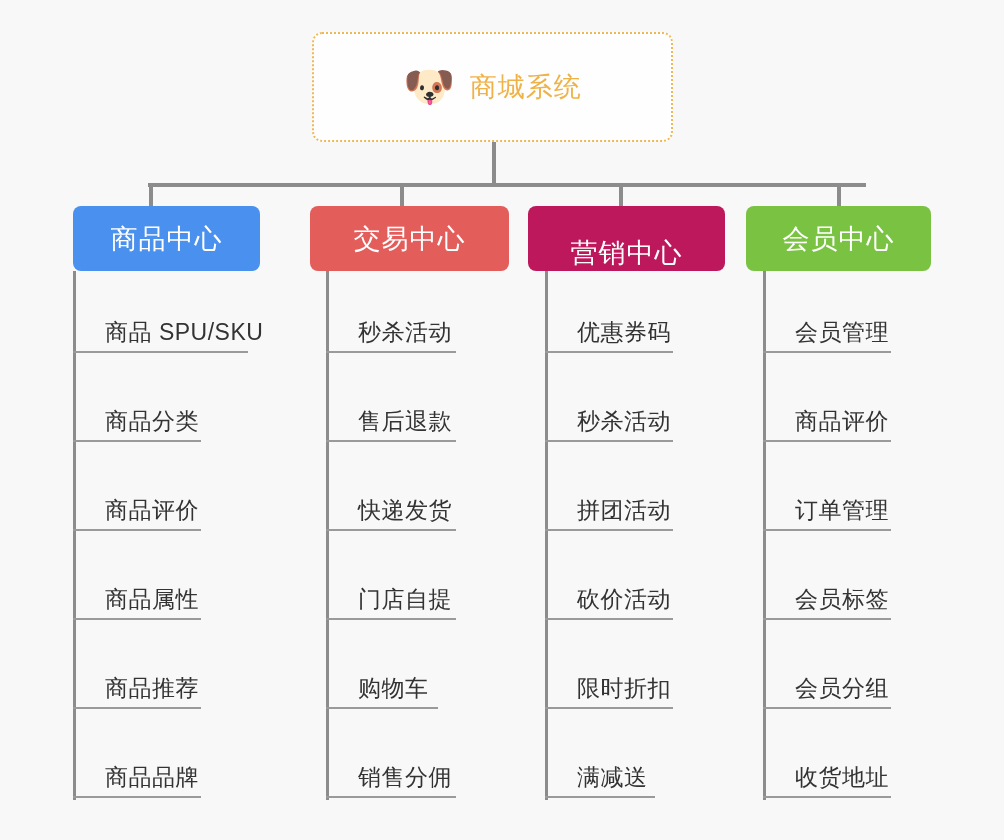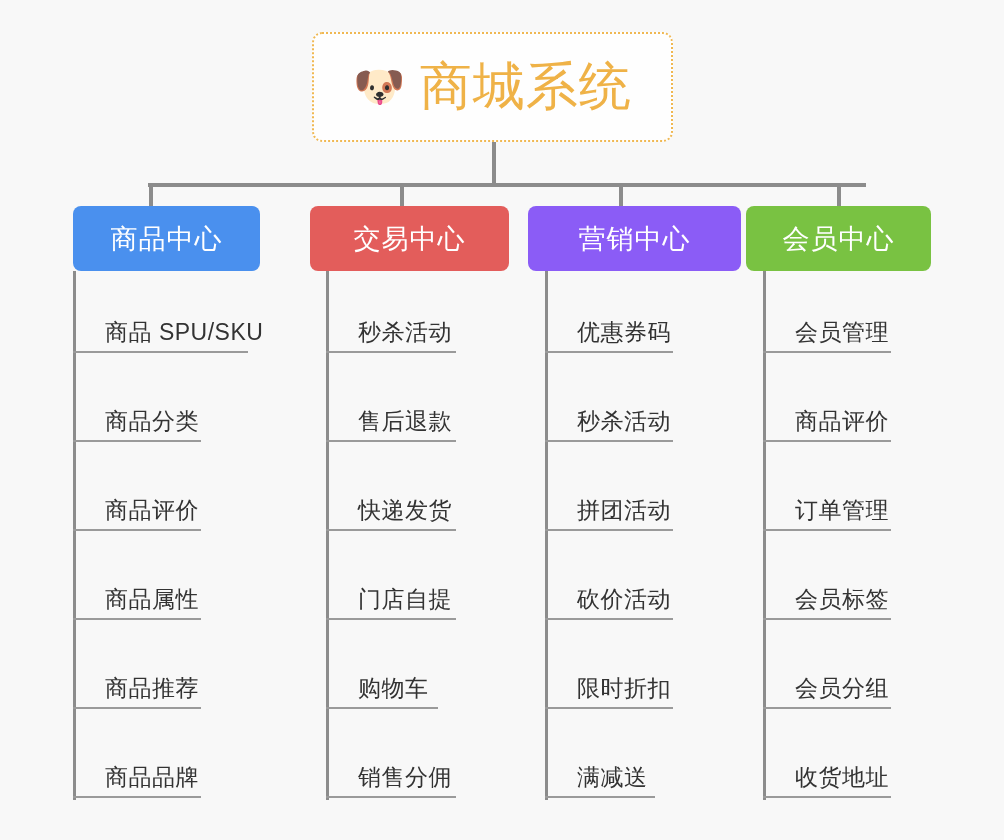--- a/index.html
+++ b/index.html
@@ -25,21 +25,21 @@
     display:flex;align-items:center;justify-content:center;
     gap:14px;
   }
   .root-icon{
     font-size:42px;line-height:1;
     display:block;
     filter:none;
   }
   .root-title{
     color:#efb247;
-    font-size:52px;
+    font-size:27px;
     letter-spacing:1px;
     white-space:nowrap;
   }
 
   
   .conn{position:absolute;background:#8c8c8c;}
   .conn-v-root{left:492px;top:142px;width:4px;height:44px;}
   .conn-h-bus{left:148px;top:183px;width:718px;height:4px;}
   .conn-v-drop{top:183px;width:4px;height:25px;}
 
@@ -150,21 +150,21 @@
       </div>
       <div class="leaf" style="left: 326px; top: 709px;">
         <span class="leaf-label">购物车</span>
         <div class="leaf-underline" style="width: 112px;"></div>
       </div>
       <div class="leaf" style="left: 326px; top: 798px;">
         <span class="leaf-label">销售分佣</span>
         <div class="leaf-underline" style="width: 130px;"></div>
       </div>
       <div class="conn conn-v-drop" style="left: 618.5px;"></div>
-      <div class="cat-box" style="left: 528px; width: 213px; background: #8b5cf6;">
+      <div class="cat-box" style="left: 528px; width: 197px; background: #be185d; align-items: flex-end;">
         <span>营销中心</span>
       </div>
       <div class="trunk" style="left: 545px; top: 271px; height: 529px;"></div>
       <div class="leaf" style="left: 545px; top: 353px;">
         <span class="leaf-label">优惠券码</span>
         <div class="leaf-underline" style="width: 128px;"></div>
       </div>
       <div class="leaf" style="left: 545px; top: 442px;">
         <span class="leaf-label">秒杀活动</span>
         <div class="leaf-underline" style="width: 128px;"></div>

